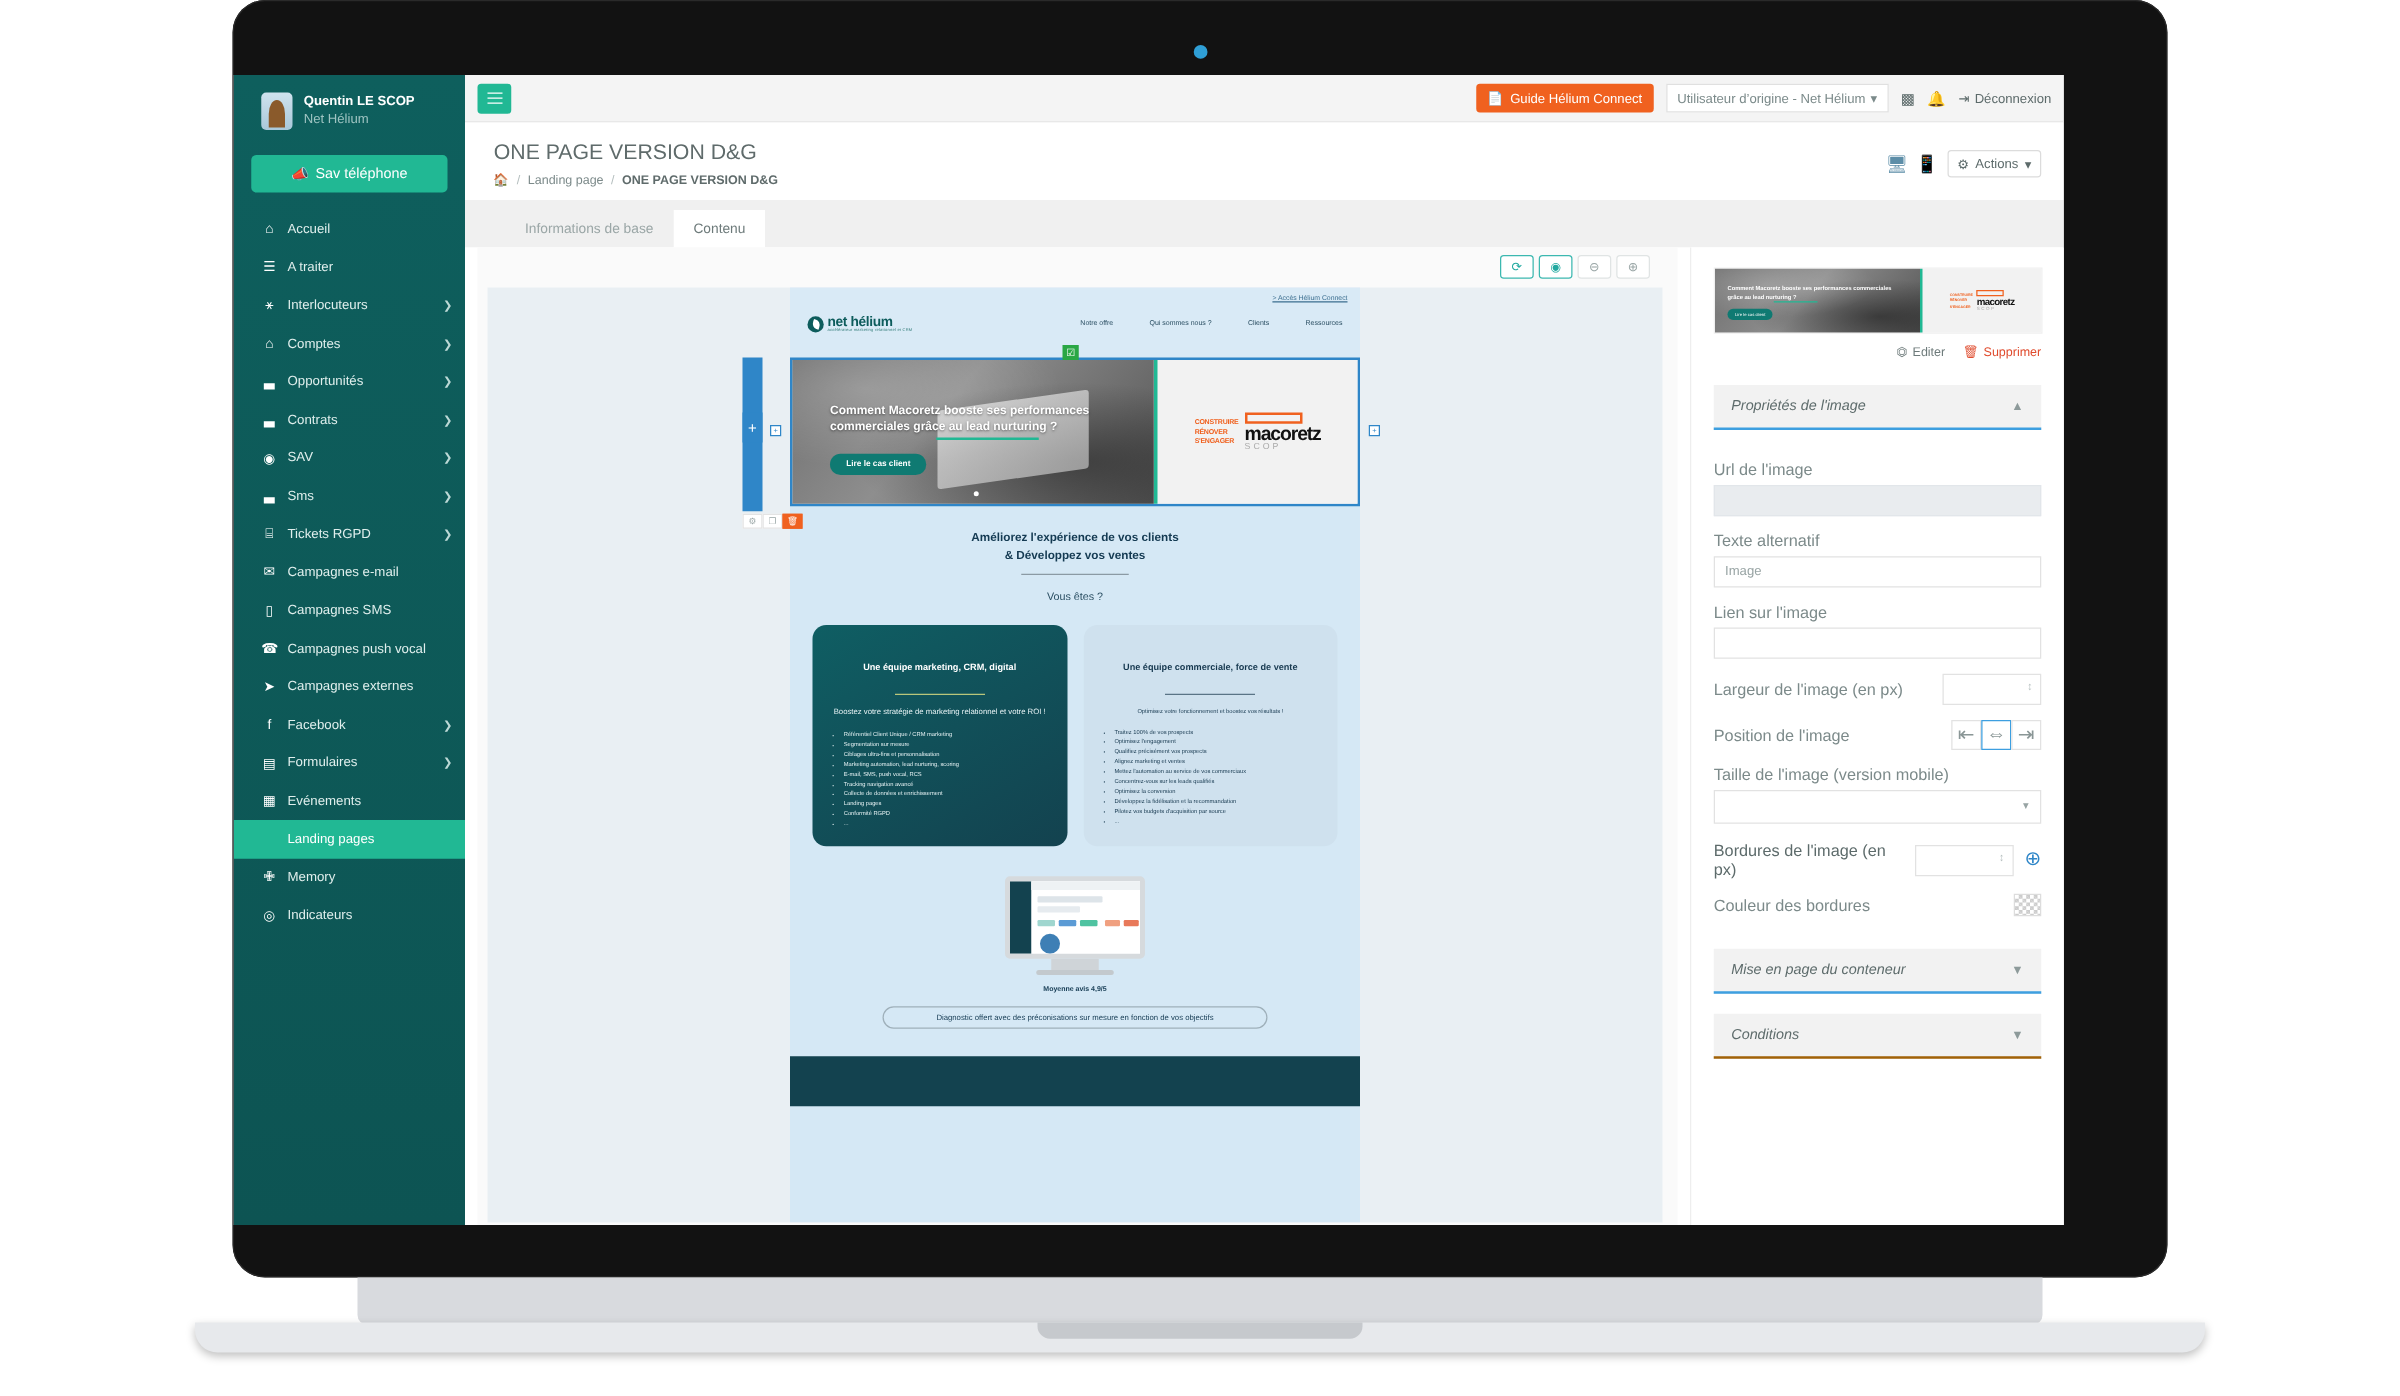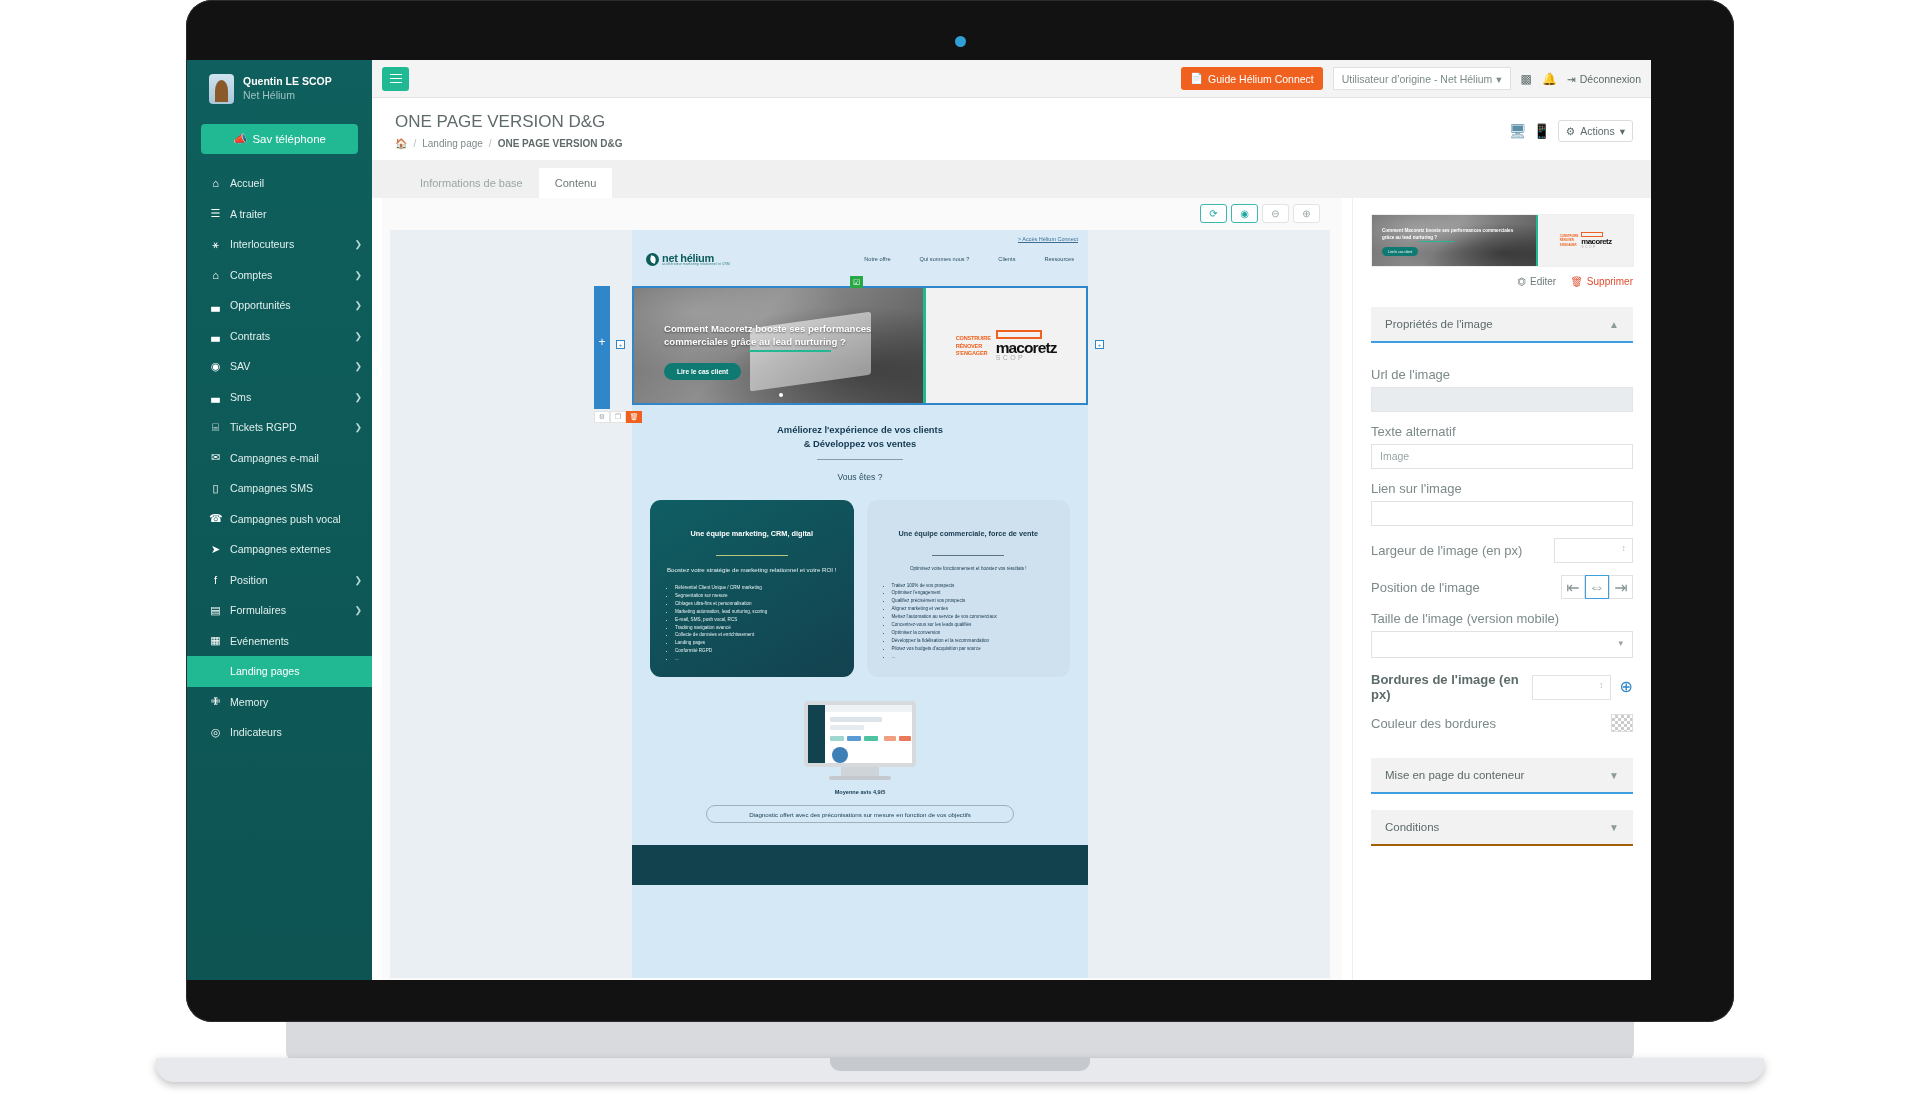--- a/index.html
+++ b/index.html
@@ -359,26 +359,27 @@
     display:flex; justify-content:flex-end; gap:14px; margin-top:9px; font-size:10px;
   }
   .act-edit{ color:#6d7a7a; display:flex; align-items:center; gap:4px; cursor:pointer;}
   .act-del{ color:#e04c2e; display:flex; align-items:center; gap:4px; cursor:pointer;}
 
   .accordion{ margin-top:20px; }
   .acc-head{
     background:#f2f2f2; height:36px; display:flex; align-items:center;
     padding:0 14px; font-size:11.5px; color:#5d6b6b; cursor:pointer;
     border-bottom:2px solid #3d9fe0;
+    font-style:italic;
   }
   .acc-head.collapsed{ border-bottom:2px solid #a16207; }
   .acc-head .chev{ margin-left:auto; font-size:10px; color:#8d9a9a;}
   .acc-body{ padding:12px 0 0; }
   .field-label{ font-size:13px; color:#7c8a8a; margin:12px 0 5px;}
-  .field-label.bold{ font-weight:700; color:#5d6b6b;}
+  .field-label.bold{ font-weight:400; color:#5d6b6b;}
   .inp{
     width:100%; height:25px; border:1px solid #e2e2e2; background:#fff;
     font-size:10.5px; color:#98a4a4; padding:0 8px; line-height:23px;
   }
   .inp.readonly{ background:#e9ecef; border-color:#e2e6ea; }
   .row{ display:flex; align-items:center; justify-content:space-between; margin-top:12px;}
   .row .field-label{ margin:0; }
   .spinner{
     width:79px; height:25px; border:1px solid #e2e2e2; background:#fff; position:relative;
   }
@@ -491,21 +492,21 @@
             <div class="nav-item">
               <span class="ico">☎</span>
               <span>Campagnes push vocal</span>
             </div>
             <div class="nav-item">
               <span class="ico">➤</span>
               <span>Campagnes externes</span>
             </div>
             <div class="nav-item">
               <span class="ico">f</span>
-              <span>Position</span>
+              <span>Facebook</span>
               <span class="chev">❯</span>
             </div>
             <div class="nav-item">
               <span class="ico">▤</span>
               <span>Formulaires</span>
               <span class="chev">❯</span>
             </div>
             <div class="nav-item">
               <span class="ico">▦</span>
               <span>Evénements</span>

